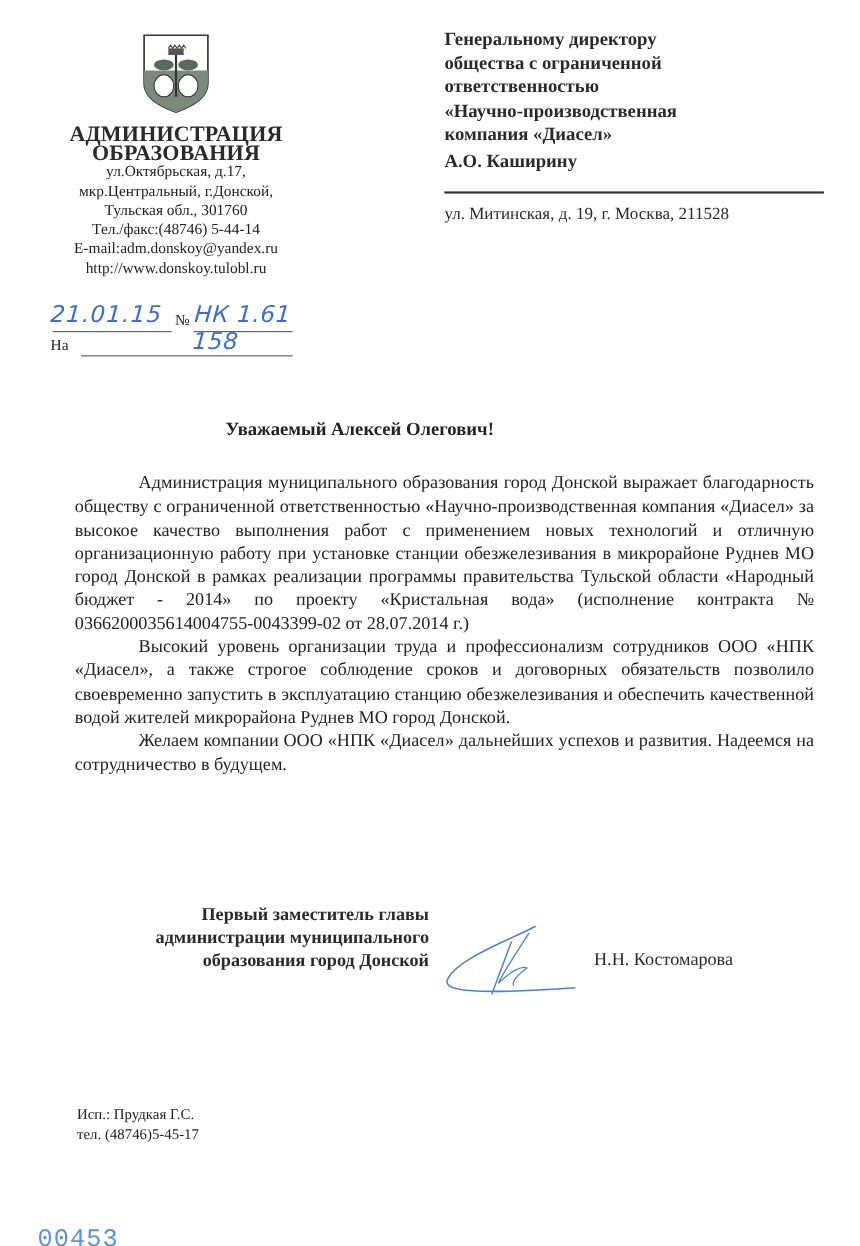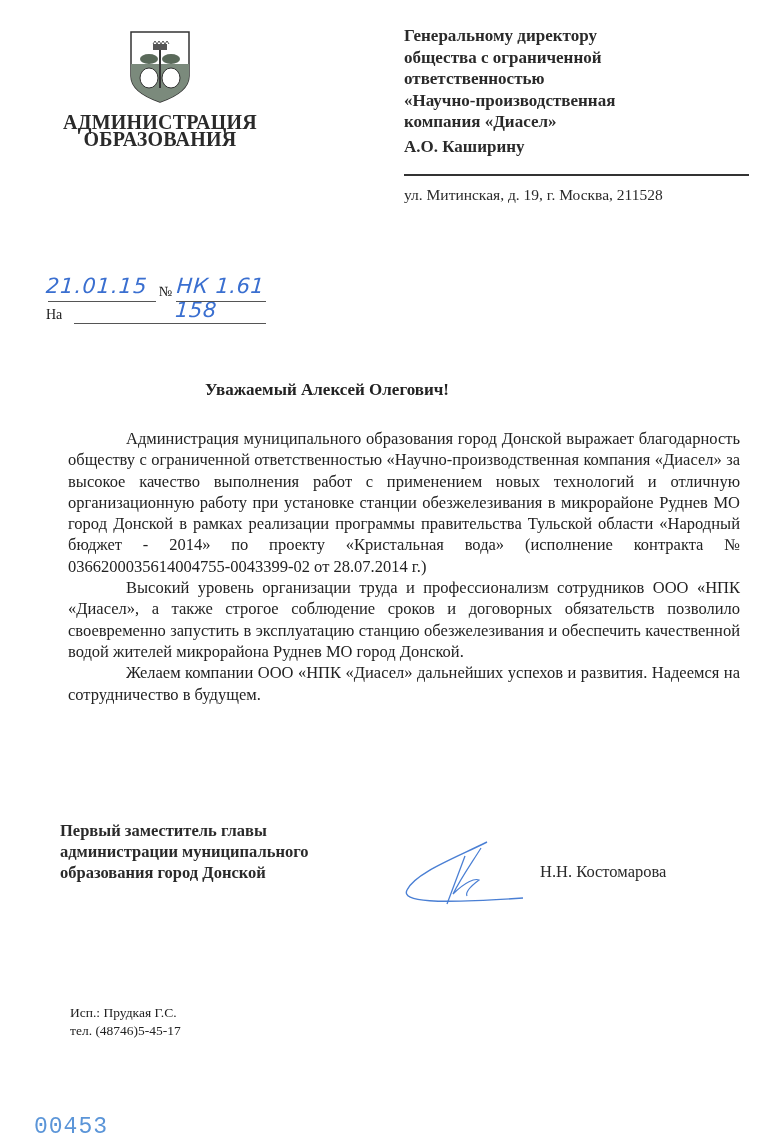--- a/index.html
+++ b/index.html
@@ -31,21 +31,21 @@
   #recipient { left: 404px; top: 25px; width: 345px; }
   .rcp-line { font-weight: bold; font-size: 17px; line-height: 21.5px; color: #2a2a2a; }
   #rcp-name { font-weight: bold; font-size: 17px; margin-top: 4px; color: #2a2a2a; }
   #rcp-rule { margin-top: 17px; border-top: 2px solid #333; }
   #rcp-addr { font-size: 15.5px; margin-top: 10px; color: #2a2a2a; }
   
   #greeting { left: 0; width: 654px; top: 380px; text-align: center; font-weight: bold; font-size: 17px; color: #222; }
   #letter-body { left: 68px; top: 428px; width: 672px; font-size: 16.5px; line-height: 21.3px; color: #222; }
   #letter-body p { margin: 0; text-align: justify; text-indent: 58px; }
   
-  #sig-title { left: 60px; top: 820px; width: 330px; text-align: left; font-weight: bold; font-size: 16.5px; line-height: 21px; color: #2a2a2a; }
+  #sig-title { left: 60px; top: 820px; width: 330px; text-align: right; font-weight: bold; font-size: 16.5px; line-height: 21px; color: #2a2a2a; }
   #signature { left: 395px; top: 838px; width: 135px; height: 70px; }
   #sig-name { left: 540px; top: 862px; font-weight: normal; font-size: 16.5px; color: #2a2a2a; }
   
   #executor { left: 70px; top: 1004px; font-size: 13.5px; line-height: 17.5px; color: #222; }
   #stamp-number { left: 34px; top: 1114px; font-family: Liberation Mono, monospace; color: #5b95d8; font-size: 23px; letter-spacing: 1px; }
 </style>
 </head>
 <body>
 
 <div id="sender" class="abs">
@@ -56,20 +56,28 @@
     <path d="M24 14 l2 -3 2 3 2 -3 2 3 2 -3 2 3 2 -3 2 3" fill="none" stroke="#555" stroke-width="1"></path>
     <line x1="31" y1="20" x2="31" y2="58" stroke="#333" stroke-width="2"></line>
     <ellipse cx="20" cy="29" rx="9" ry="5" fill="#5a6a5a"></ellipse>
     <ellipse cx="42" cy="29" rx="9" ry="5" fill="#5a6a5a"></ellipse>
     <ellipse cx="20" cy="48" rx="9" ry="10" fill="#ffffff" stroke="#333" stroke-width="1"></ellipse>
     <ellipse cx="42" cy="48" rx="9" ry="10" fill="#ffffff" stroke="#333" stroke-width="1"></ellipse>
   </svg>
   <div id="org-block">
     <div class="org-line">АДМИНИСТРАЦИЯ</div>
     <div class="org-line">ОБРАЗОВАНИЯ</div>
+  </div>
+  <div id="addr-block">
+    <div class="addr-line">ул.Октябрьская, д.17,</div>
+    <div class="addr-line">мкр.Центральный, г.Донской,</div>
+    <div class="addr-line">Тульская обл., 301760</div>
+    <div class="addr-line">Тел./факс:(48746) 5-44-14</div>
+    <div class="addr-line">E-mail:adm.donskoy@yandex.ru</div>
+    <div class="addr-line">http://www.donskoy.tulobl.ru</div>
   </div>
 </div>
 
 <div id="reg-row" class="abs">
   <span id="reg-date" class="hand">21.01.15</span>
   <div class="rule-date"></div>
   <span id="reg-no-sign">№</span>
   <span id="reg-number" class="hand">НК 1.61 158</span>
   <div class="rule-no"></div>
 </div>

